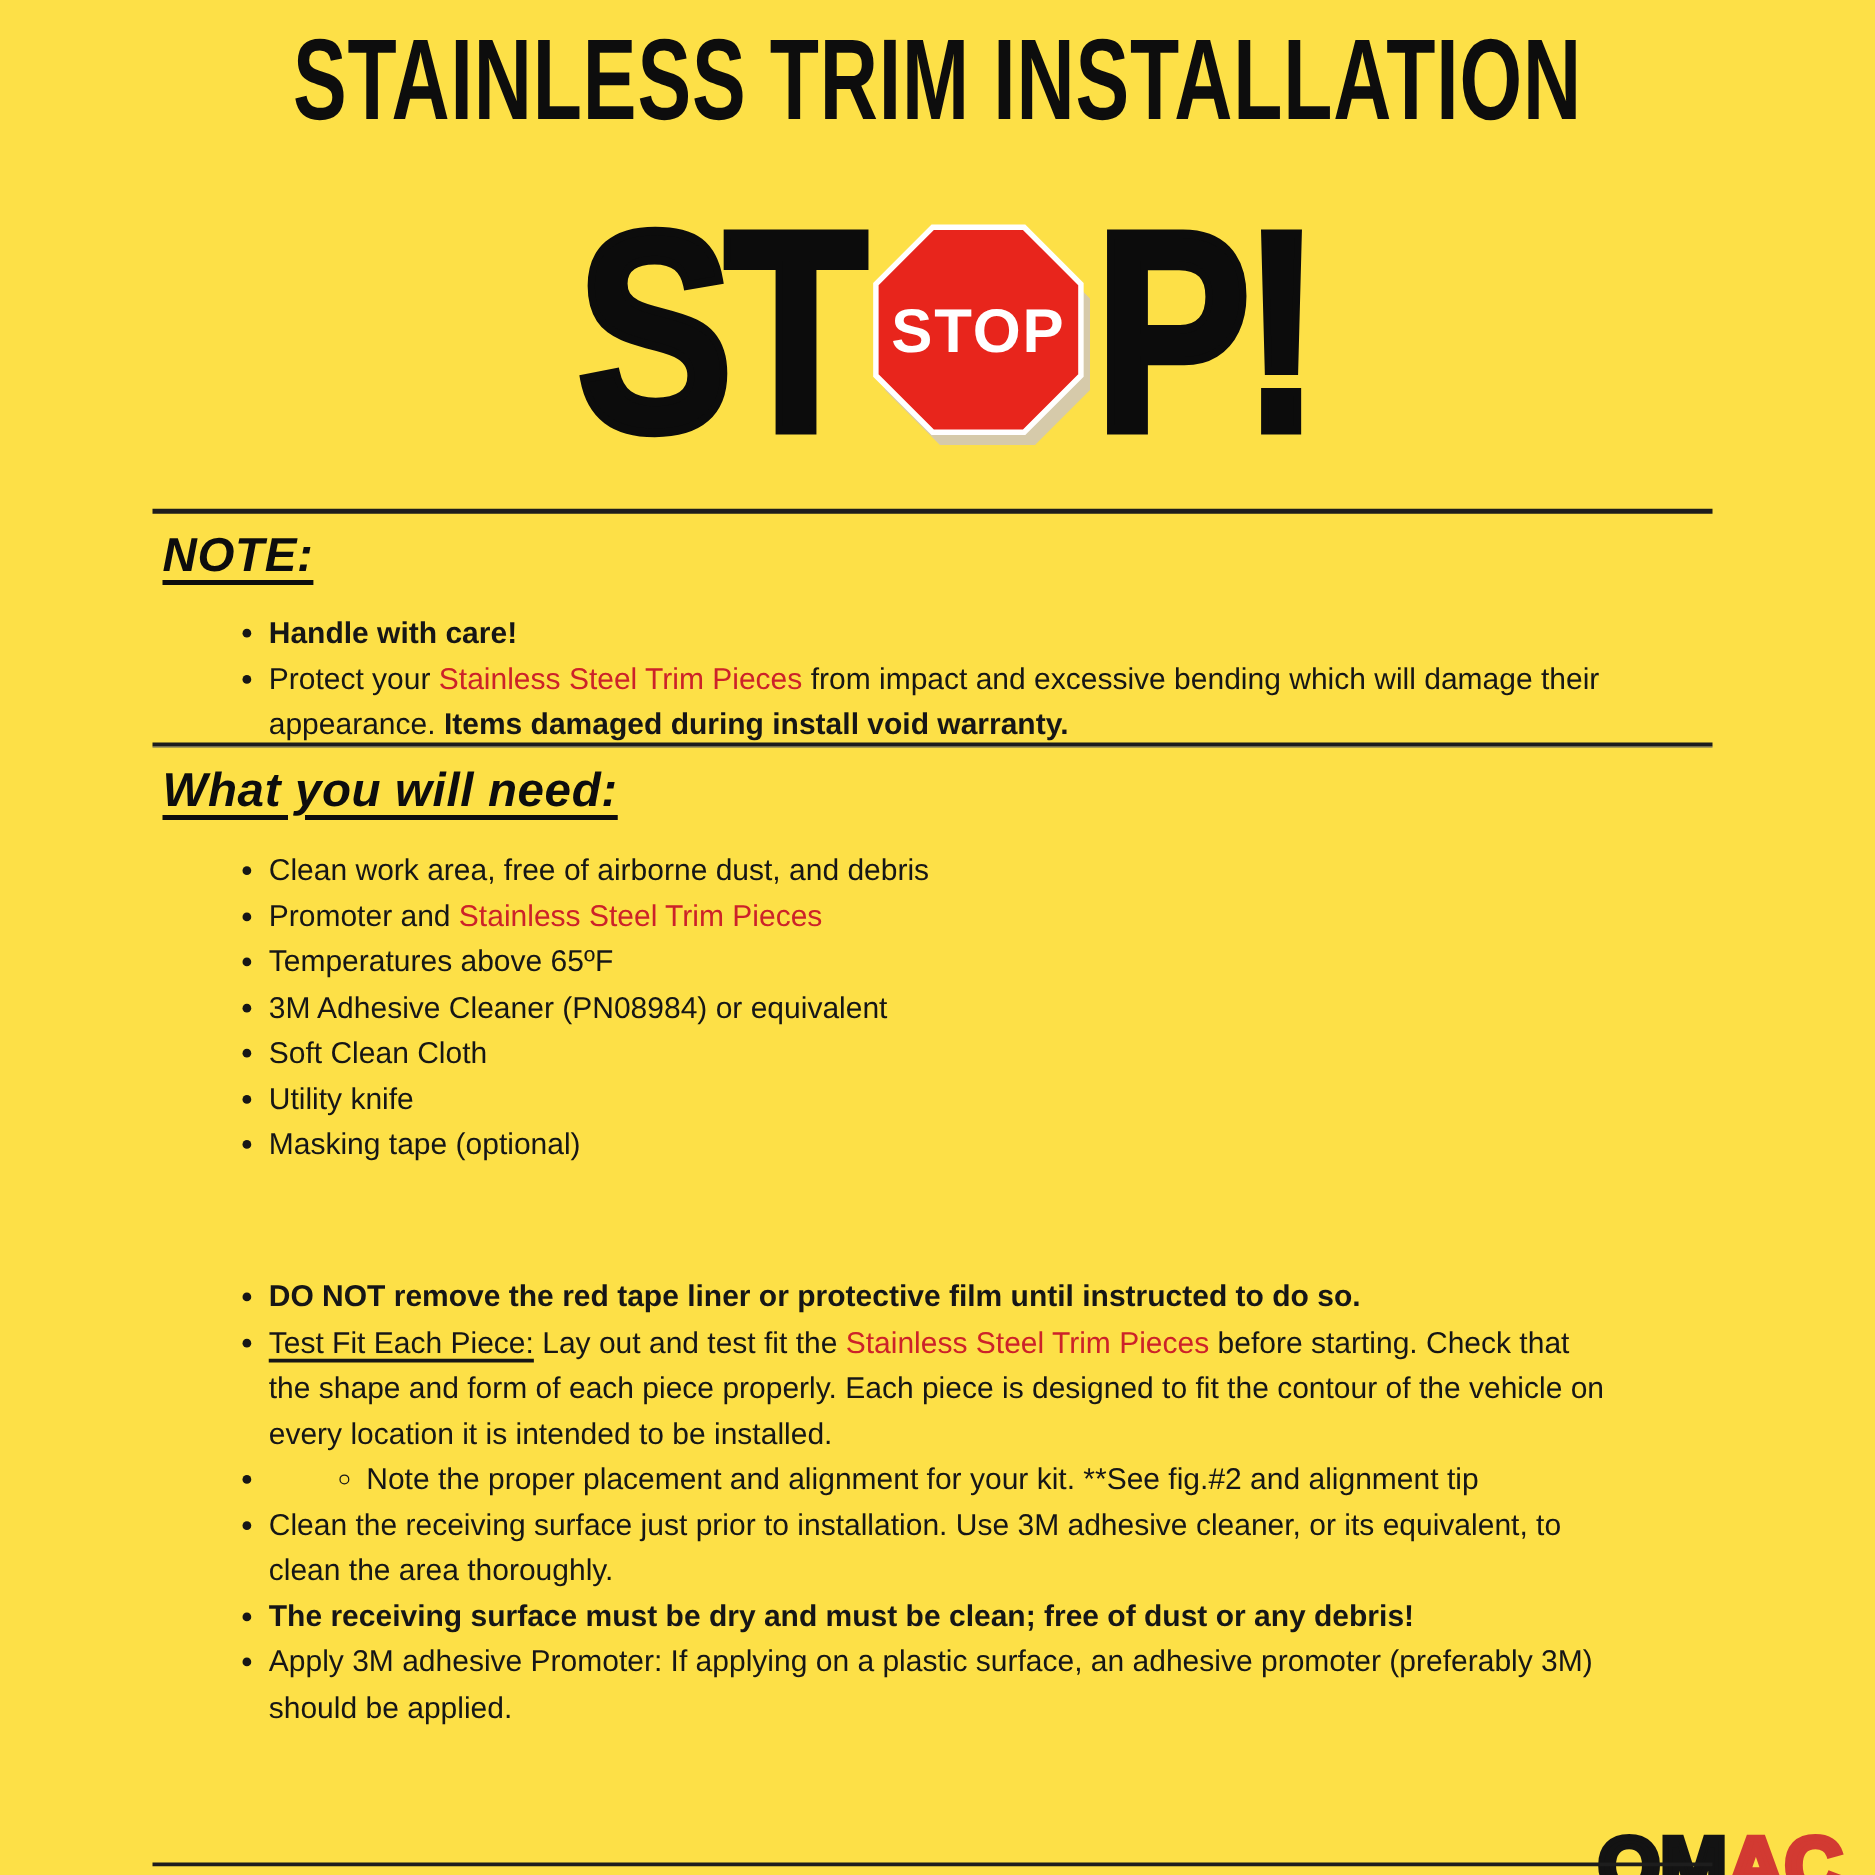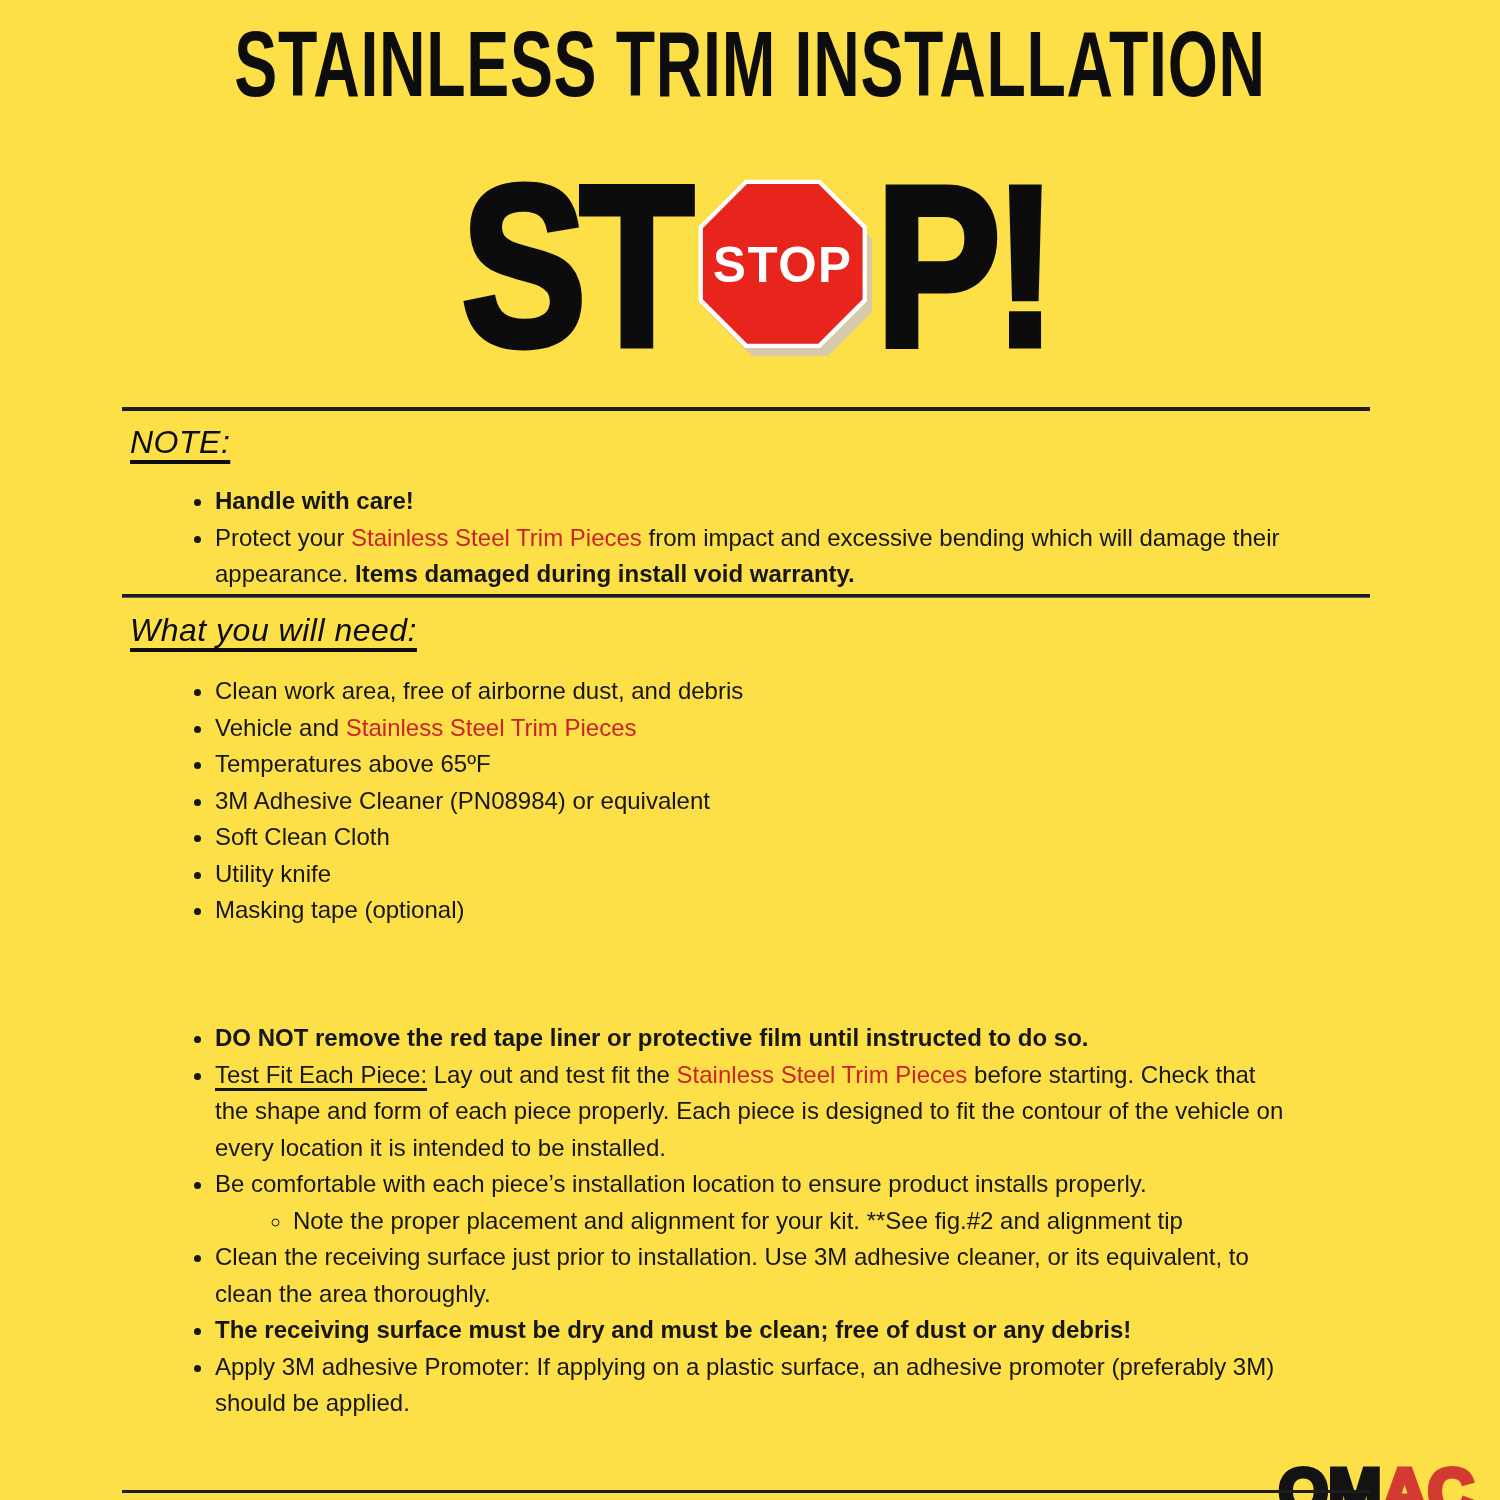--- a/index.html
+++ b/index.html
@@ -67,22 +67,22 @@
   .rule-footer { top: 1490px; height: 3px; background: #1d1d1d; }
 
   
   .section { position: absolute; left: 130px; width: 1240px; }
   .note-section { top: 424px; }
   .need-section { top: 612px; }
   .pre-section  { top: 1000px; }
 
   .section-heading {
     display: inline-block;
-    font-size: 32px;
-    font-weight: normal;
+    font-size: 38px;
+    font-weight: bold;
     font-style: italic;
     color: #0d0d0d;
     text-decoration: underline;
     text-decoration-thickness: 4px;
     text-underline-offset: 7px;
     letter-spacing: 0.5px;
   }
 
   ul.bullets {
     margin-top: 22px;
@@ -158,40 +158,39 @@
     </ul>
   </section>
 
   <div class="rule rule-note"></div>
 
   <section class="section need-section">
     <h2 class="section-heading">What you will need:</h2>
     <ul class="bullets">
       <li><span>Clean work area, free of airborne dust, and debris</span></li>
       <li>
-        <span>Vehicle and </span><span class="red">Stainless Steel Trim Pieces</span>
+        <span>Promoter and </span><span class="red">Stainless Steel Trim Pieces</span>
       </li>
       <li><span>Temperatures above 65ºF</span></li>
       <li><span>3M Adhesive Cleaner (PN08984) or equivalent</span></li>
       <li><span>Soft Clean Cloth</span></li>
       <li><span>Utility knife</span></li>
       <li><span>Masking tape (optional)</span></li>
     </ul>
   </section>
 
   <section class="section pre-section">
     <ul class="bullets">
       <li>
         <span class="b">DO NOT remove the red tape liner or protective film until instructed to do so.</span>
       </li>
       <li>
         <span class="bu">Test Fit Each Piece:</span><span> Lay out and test fit the </span><span class="red">Stainless Steel Trim Pieces</span><span> before starting. Check that the shape and form of each piece properly. Each piece is designed to fit the contour of the vehicle on every location it is intended to be installed.</span>
       </li>
       <li>
-        <span>Be comfortable with each piece’s installation location to ensure product installs properly.</span>
         <ul class="sub">
           <li><span>Note the proper placement and alignment for your kit. **See fig.#2 and alignment tip</span></li>
         </ul>
       </li>
       <li>
         <span>Clean the receiving surface just prior to installation. Use 3M adhesive cleaner, or its equivalent, to clean the area thoroughly.</span>
       </li>
       <li>
         <span class="b">The receiving surface must be dry and must be clean; free of dust or any debris!</span>
       </li>

